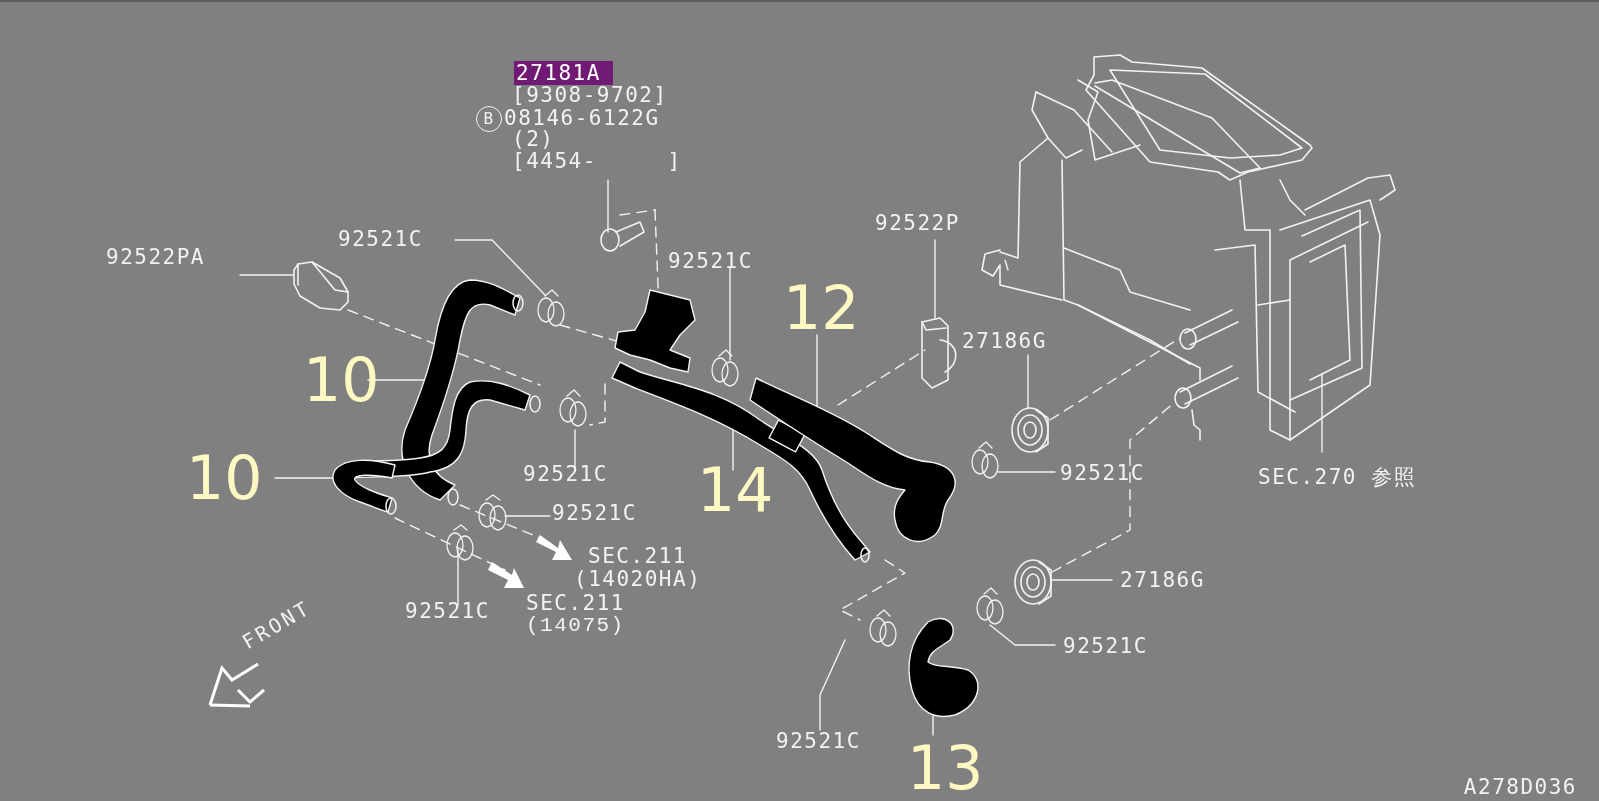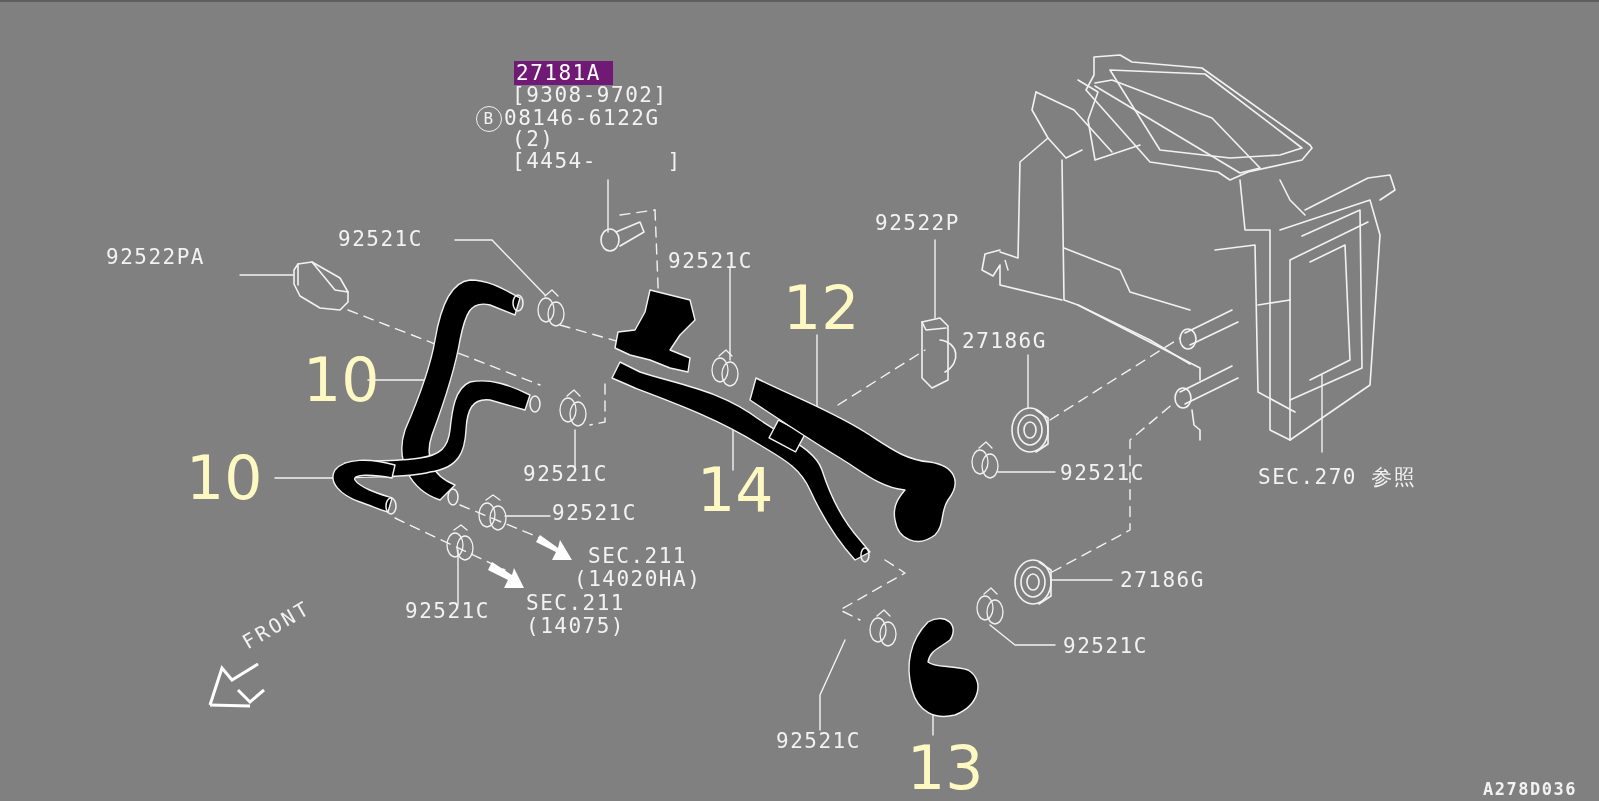--- a/index.html
+++ b/index.html
@@ -25,21 +25,21 @@
   .hl { background:#701a75; color:#ffffff; padding:0 12px 0 2px;margin-top:28px; }
   .badge {
     display:inline-block; width:24px; height:24px; border:1.5px solid #f2f2f2;
     border-radius:50%; text-align:center; line-height:24px; font-size:16px;
     margin-right:2px; vertical-align:middle;
   }
   .front {
     position:absolute; left:250px; top:630px; color:#f2f2f2; font-size:20px;
     transform: rotate(-30deg); transform-origin: left bottom; letter-spacing:3px;
   }
-  .code { position:absolute; right:22px; bottom:2px; color:#f2f2f2; font-size:17px; letter-spacing:1.5px;font-weight:bold; }
+  .code { position:absolute; right:22px; bottom:2px; color:#f2f2f2; font-size:21px; letter-spacing:1.5px; }
 </style>
 </head>
 <body>
 
 <div class="topline"></div>
 
 <div class="stage">
 
   <svg class="art" width="1599" height="801" viewBox="0 0 1599 801">
     <g fill="none" stroke="#f2f2f2" stroke-width="1.6" stroke-linecap="round" stroke-linejoin="round">
@@ -239,21 +239,21 @@
   <div class="lbl" style="left:1060px;top:462px;">92521C</div>
   <div class="lbl" style="left:1258px;top:466px;">SEC.270 参照</div>
   <div class="lbl" style="left:1120px;top:569px;">27186G</div>
   <div class="lbl" style="left:1063px;top:635px;">92521C</div>
   <div class="lbl" style="left:405px;top:600px;">92521C</div>
   <div class="lbl" style="left:776px;top:730px;">92521C</div>
 
   <div class="lbl" style="left:588px;top:545px;">SEC.211</div>
   <div class="lbl" style="left:574px;top:568px;">(14020HA)</div>
   <div class="lbl" style="left:526px;top:592px;">SEC.211</div>
-  <div class="lbl" style="left:526px;top:615px;">(14075)</div>
+  <div class="lbl" style="left:526px;top:615px;font-family:Liberation Mono, monospace;">(14075)</div>
 
   <div class="callout" style="left:303px;top:350px;">10</div>
   <div class="callout" style="left:186px;top:448px;">10</div>
   <div class="callout" style="left:783px;top:278px;">12</div>
   <div class="callout" style="left:697px;top:460px;">14</div>
   <div class="callout" style="left:907px;top:738px;">13</div>
 
   <div class="front">FRONT</div>
 
   <div class="code">A278D036</div>

